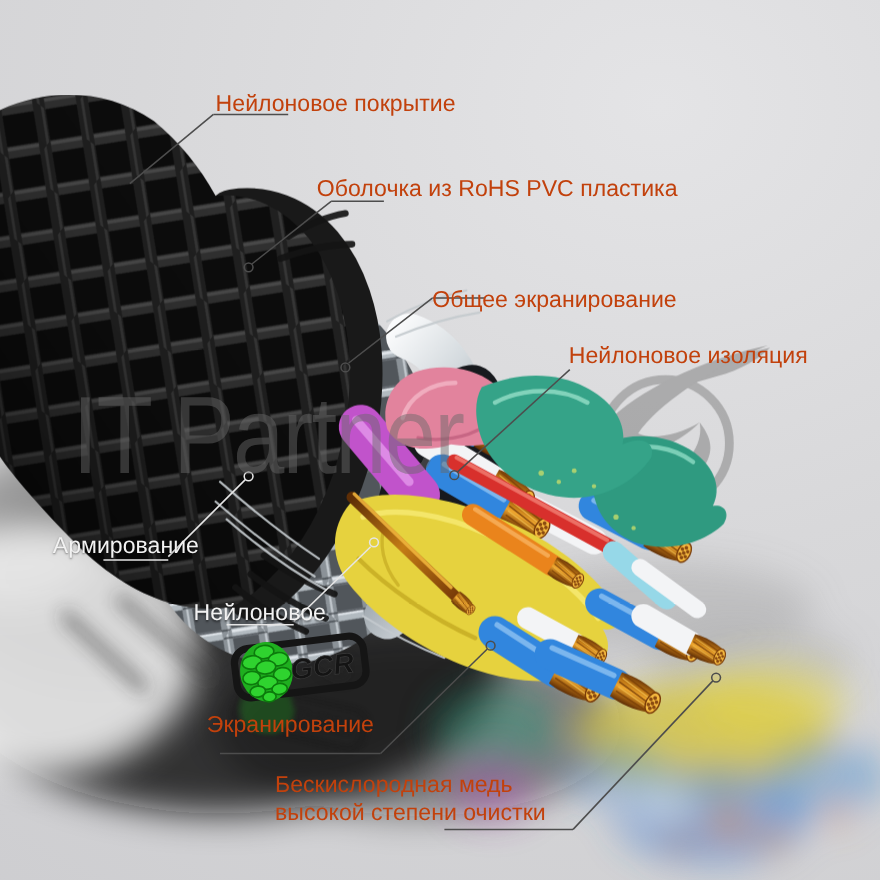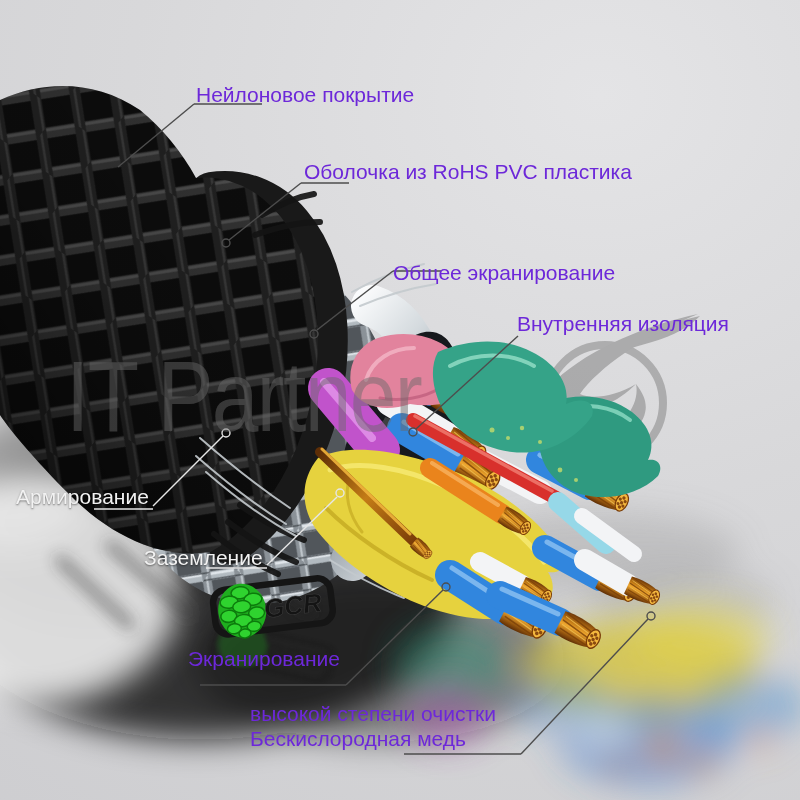--- a/index.html
+++ b/index.html
@@ -11,23 +11,23 @@
   #scene{position:absolute;left:0;top:0;z-index:1;}
   .watermark-text{
     position:absolute;left:66px;top:346px;z-index:2;
     font-size:100px;line-height:1;white-space:nowrap;
     color:rgba(105,105,105,0.48);
     transform:scaleX(0.84);transform-origin:left top;
     letter-spacing:-2px;pointer-events:none;
   }
   .label{
     position:absolute;z-index:3;font-size:21px;line-height:25px;
-    color:#6d28d9;white-space:nowrap;pointer-events:none;
+    color:#c2410c;white-space:nowrap;pointer-events:none;
   }
-  .label.light{color:#f2f2f2;text-shadow:0 1px 2px rgba(0,0,0,.5);}
+  .label.light{color:#f2f2f2;text-shadow:0 1px 2px rgba(0,0,0,.5);margin-left:32px;}
   .label .l2{display:block;}
 </style>
 </head>
 <body>
 
 <svg id="scene" width="800" height="800" viewBox="0 0 800 800" aria-hidden="true">
   <defs>
     <pattern id="nylonWeave" width="56" height="56" patternUnits="userSpaceOnUse" patternTransform="rotate(36)">
       <rect width="56" height="56" fill="#0d0d0d"></rect>
       <g stroke="#343434" stroke-width="11" fill="none" stroke-linecap="round">
@@ -353,22 +353,22 @@
       <line x1="404" y1="754" x2="521" y2="754"></line>
         <line x1="521" y1="754" x2="648" y2="619"></line>
       <circle cx="651" cy="616" r="4"></circle>
     </g>
   </g>
 </svg>
 
 <div class="watermark-text">IT Partner</div>
 
 <div class="label" style="left:196px;top:82px">Нейлоновое покрытие</div>
-<div class="label" style="left:304px;top:159px">Оболочка из RoHS PVC пластика</div>
+<div class="label" style="left:288px;top:159px">Оболочка из RoHS PVC пластика</div>
 <div class="label" style="left:393px;top:260px">Общее экранирование</div>
-<div class="label" style="left:517px;top:311px">Внутренняя изоляция</div>
+<div class="label" style="left:517px;top:311px">Нейлоновое изоляция</div>
 <div class="label light" style="left:16px;top:484px">Армирование</div>
-<div class="label light" style="left:144px;top:545px">Заземление</div>
+<div class="label light" style="left:144px;top:545px">Нейлоновое</div>
 <div class="label" style="left:188px;top:646px">Экранирование</div>
 <div class="label" style="left:250px;top:701px">
+  <span class="l2">Бескислородная медь</span>
   <span class="l2">высокой степени очистки</span>
-  <span class="l2">Бескислородная медь</span>
 </div>
 
 </body></html>

